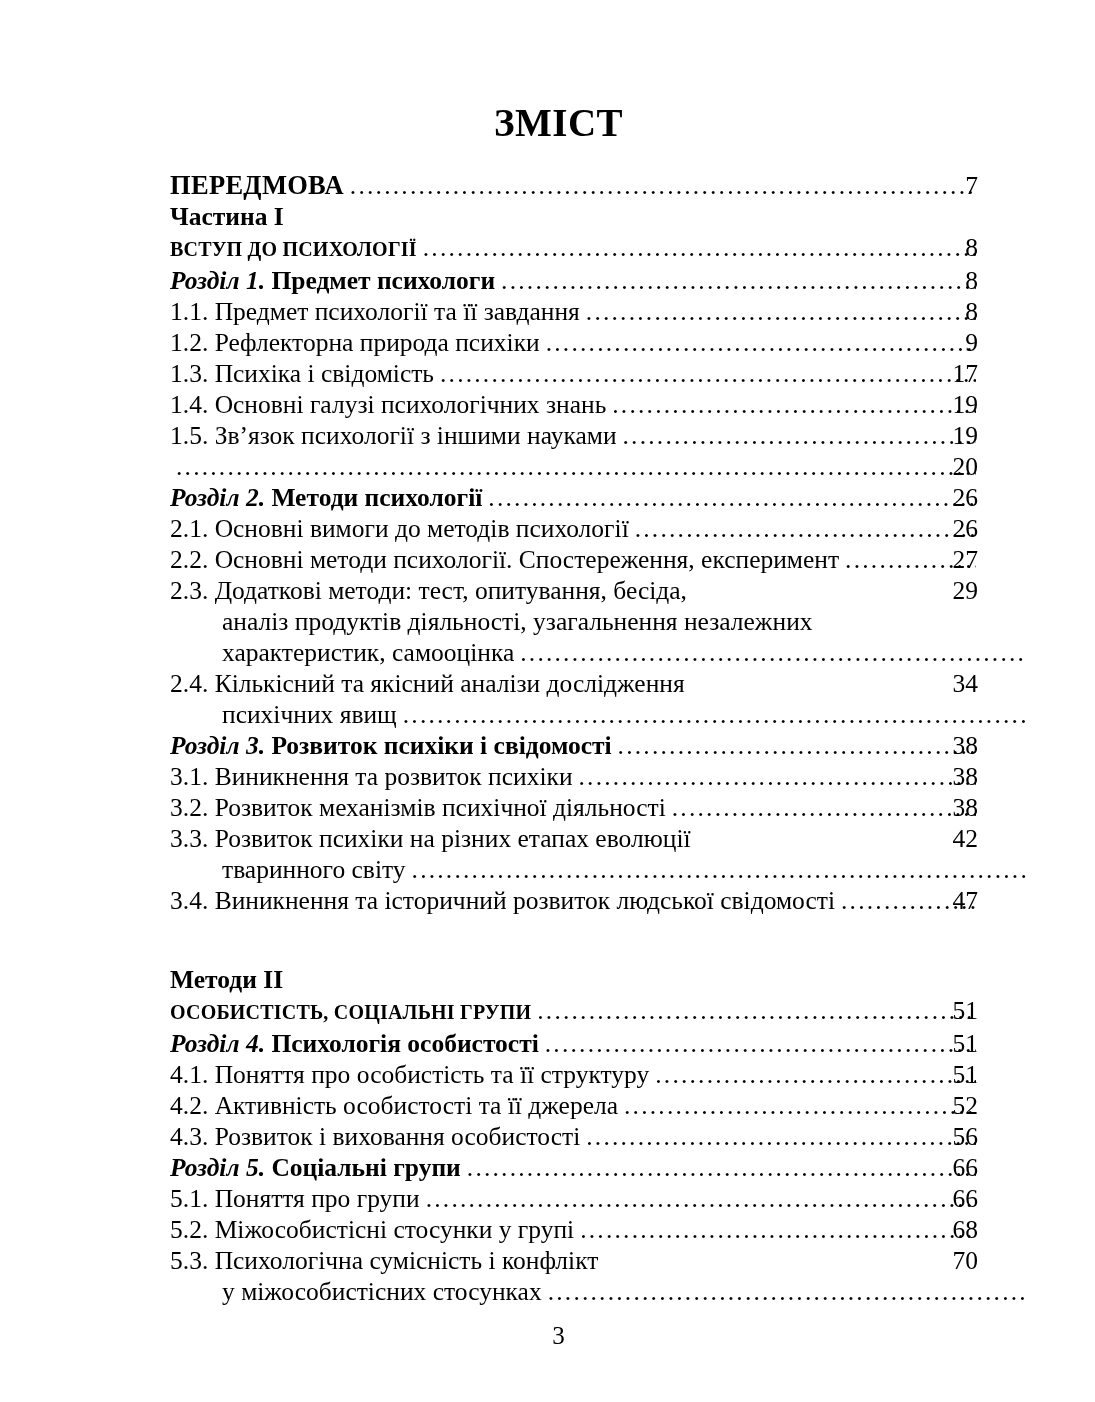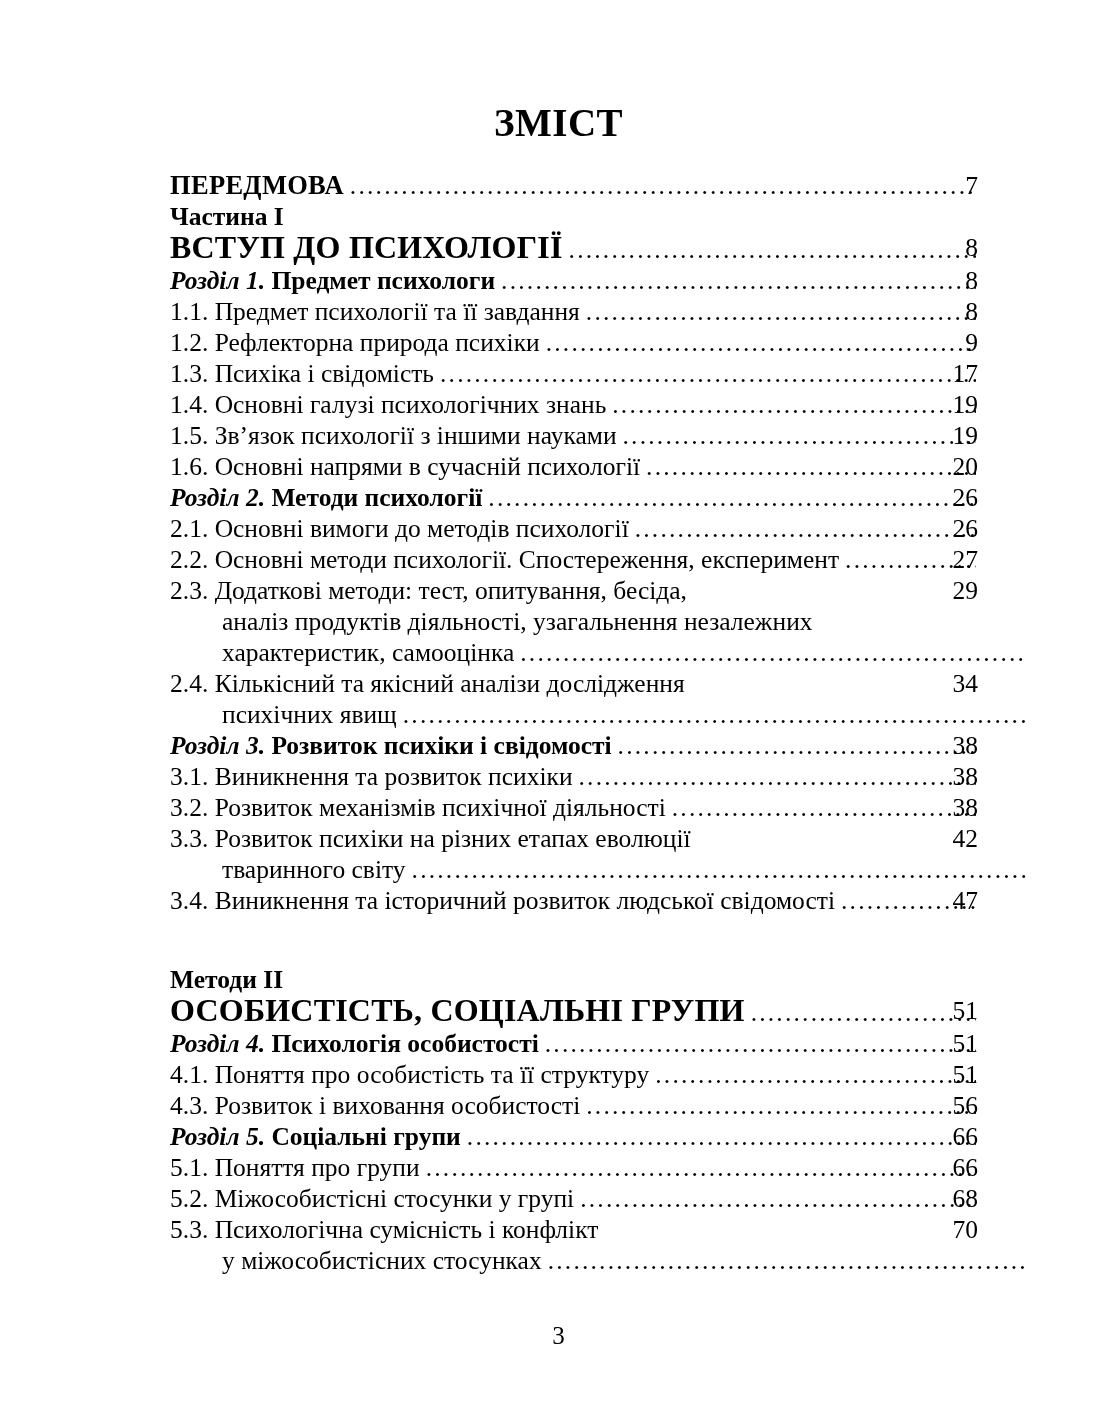--- a/index.html
+++ b/index.html
@@ -81,21 +81,21 @@
   
   .row.noleader .leader { visibility: hidden; }
 
   
   .e-part-label {            
     font-weight: bold;
     font-size: 25.5px;
   }
   .e-part-title .label {     
     font-weight: bold;
-    font-size: 32px;
+    font-size: 20px;
     letter-spacing: 0.2px;
   }
   .e-preface .label {
     font-weight: bold;
     font-size: 26.5px;
     letter-spacing: 0.3px;
   }
   .e-chapter .label {
     font-weight: bold;
     font-size: 25.5px;
@@ -184,21 +184,20 @@
       </div>
       <div class="entry e-sub">
         <div class="row">
           <span class="label">1.5. Зв’язок психології з іншими науками</span>
           <span class="leader"></span>
           <span class="page">19</span>
         </div>
       </div>
       <div class="entry e-sub">
         <div class="row">
-          <span class="label">1.6. Основні напрями в сучасній психології</span>
           <span class="leader"></span>
           <span class="page">20</span>
         </div>
       </div>
       <div class="entry e-chapter">
         <div class="row">
           <span class="label"><span><span class="rozdil">Розділ 2.</span> Методи психології</span></span>
           <span class="leader"></span>
           <span class="page">26</span>
         </div>
@@ -300,20 +299,27 @@
       </div>
       <div class="entry e-sub">
         <div class="row">
           <span class="label">4.1. Поняття про особистість та її структуру</span>
           <span class="leader"></span>
           <span class="page">51</span>
         </div>
       </div>
       <div class="entry e-sub">
         <div class="row">
+          <span class="label">4.2. Активність особистості та її джерела</span>
+          <span class="leader"></span>
+          <span class="page">52</span>
+        </div>
+      </div>
+      <div class="entry e-sub">
+        <div class="row">
           <span class="label">4.3. Розвиток і виховання особистості</span>
           <span class="leader"></span>
           <span class="page">56</span>
         </div>
       </div>
       <div class="entry e-chapter">
         <div class="row">
           <span class="label"><span><span class="rozdil">Розділ 5.</span> Соціальні групи</span></span>
           <span class="leader"></span>
           <span class="page">66</span>

